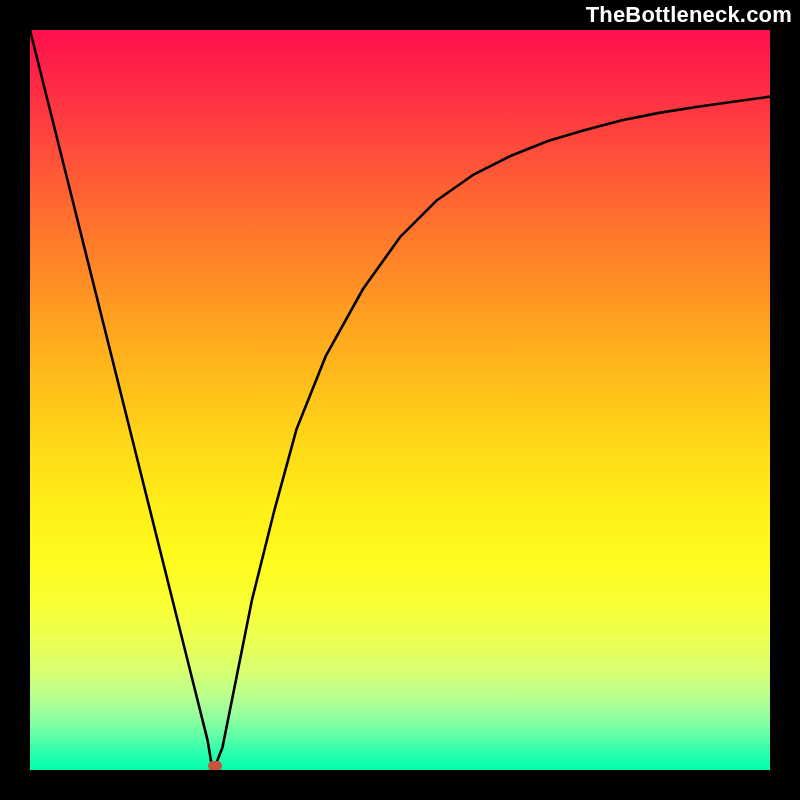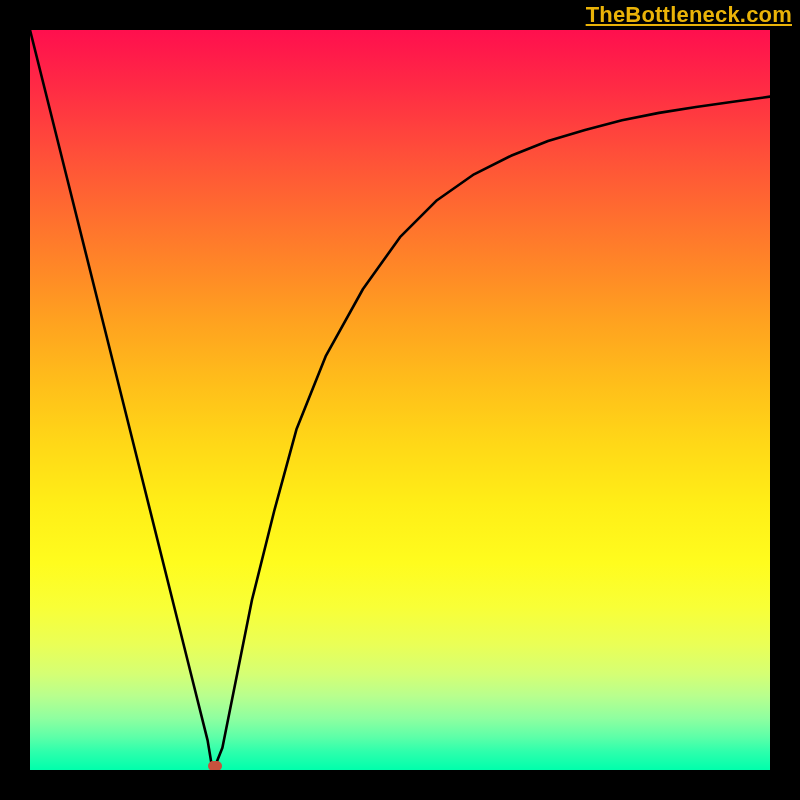--- a/index.html
+++ b/index.html
@@ -72,23 +72,22 @@
     background: #c7523e;
     transform: translate(-50%, -50%);
   }
   .watermark {
     position: absolute;
     top: 2px;
     right: 8px;
     font-family: Arial, Helvetica, sans-serif;
     font-size: 22px;
     font-weight: 600;
-    color: #eab308;
+    color: #ffffff;
     letter-spacing: 0.2px;
-    text-decoration: underline;
   }
 </style>
 </head>
 <body>
 
 <div class="frame">
 
   <div class="watermark">TheBottleneck.com</div>
 
   <div class="plot">

